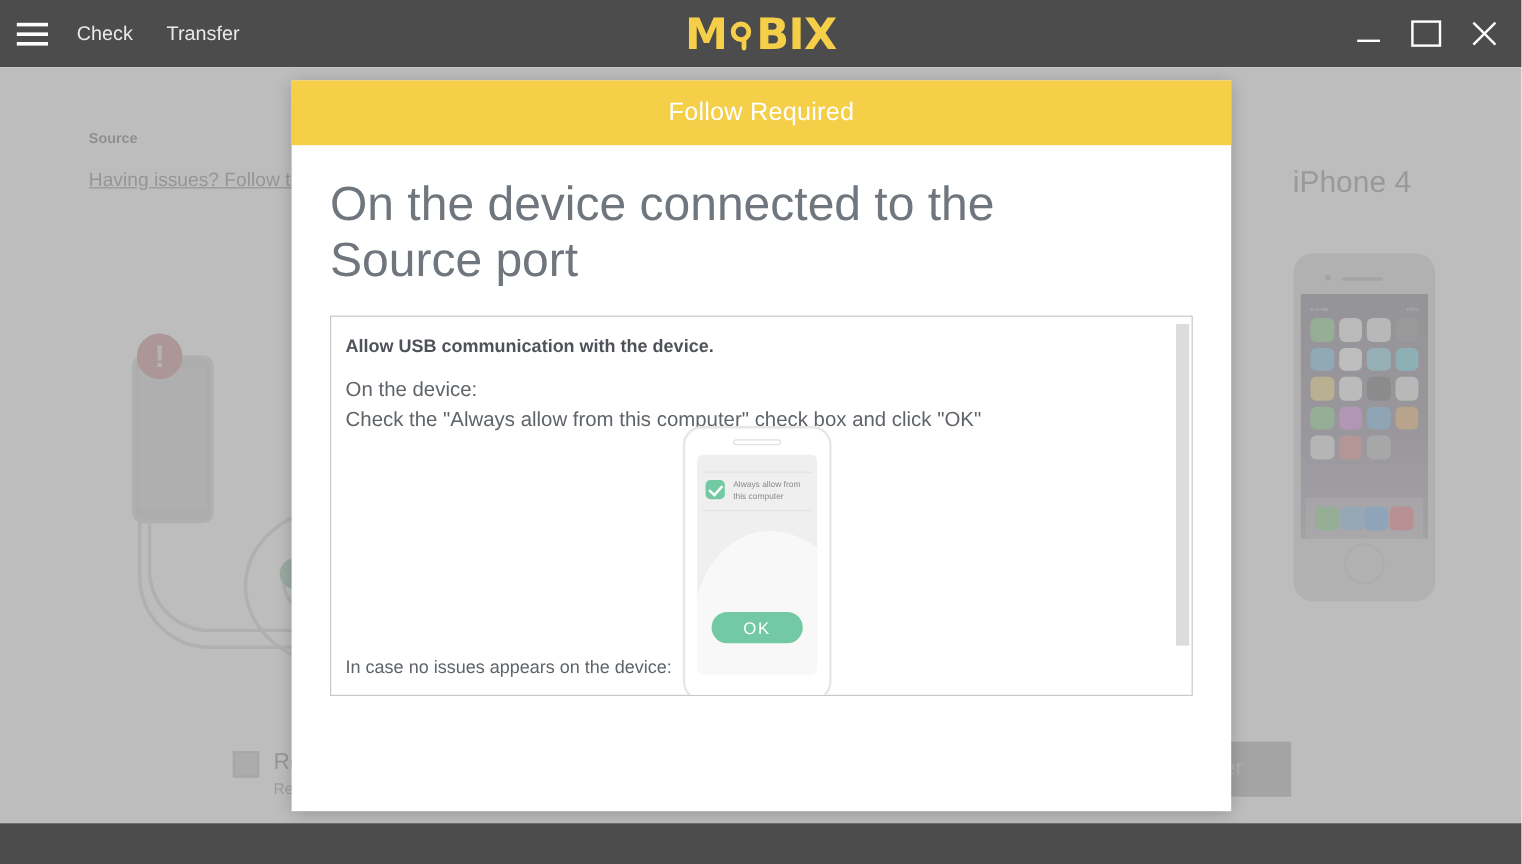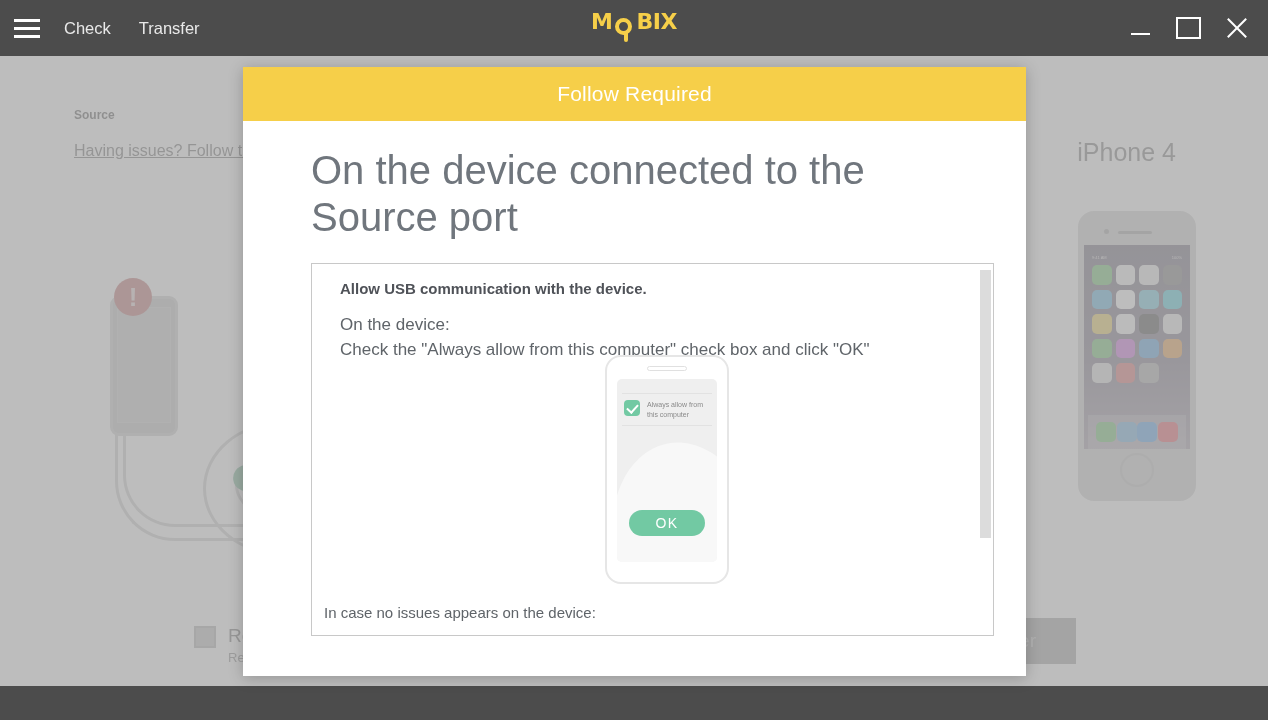--- a/index.html
+++ b/index.html
@@ -43,21 +43,21 @@
   }
   .brand {
     position: absolute;
     left: 0; right: 0; top: 9px;
     text-align: center;
     pointer-events: none;
   }
   .brand-logo {
     display: inline-block;
     color: #f6cf49;
-    font-size: 22px;
+    font-size: 36px;
     font-weight: bold;
     letter-spacing: -0.5px;
     font-family: "DejaVu Sans", sans-serif;
     position: relative;
   }
   .brand-logo .o-glyph {
     display: inline-block;
     position: relative;
     width: 24px; height: 30px;
     vertical-align: top;
@@ -299,37 +299,36 @@
   .modal-header {
     height: 54px;
     background: #f6cf49;
     display: flex; align-items: center; justify-content: center;
   }
   .modal-header-title {
     color: #ffffff;
     font-size: 21px;
     letter-spacing: 0.2px;
   }
-  .modal-body { padding: 26px 32px 0 32px; margin-left: 36px; }
+  .modal-body { padding: 26px 32px 0 32px; }
   .modal-title {
     font-size: 40px;
     line-height: 1.18;
     color: #70767d;
     font-weight: normal;
     margin-bottom: 22px;
     max-width: 640px;
   }
 
   .content-box {
     position: relative;
     border: 1px solid #c8c8c8;
-    height: 373px;
+    height: 317px;
     overflow: hidden;
     background: #ffffff;
-    padding-left: 16px;
   }
   .content-inner { padding: 16px 26px 0 12px; }
   .step-head {
     font-size: 15px; font-weight: bold; color: #4f5258;
     margin-bottom: 16px;
   }
   .step-line {
     font-size: 17px; color: #5f6469; line-height: 1.42;
   }
 

